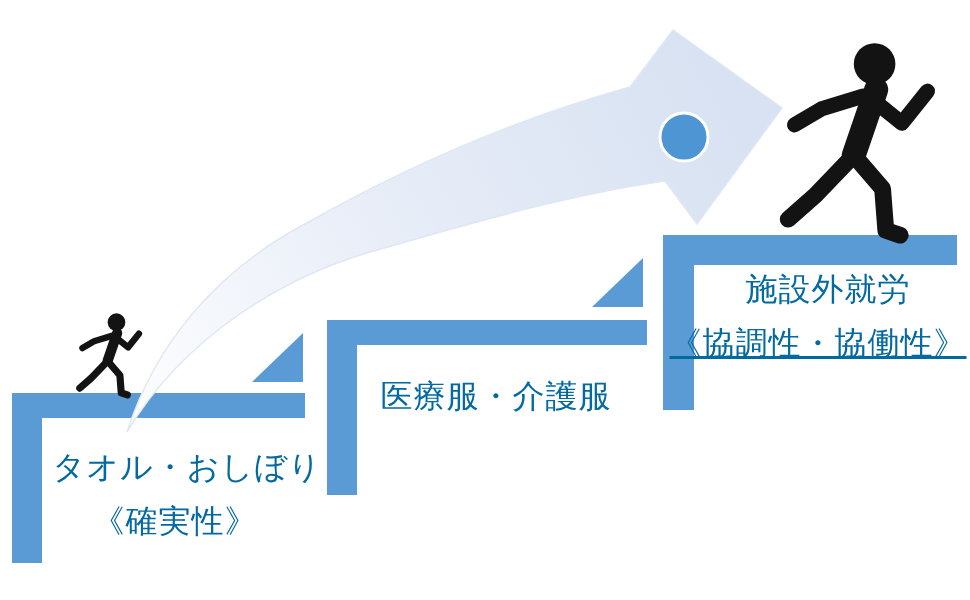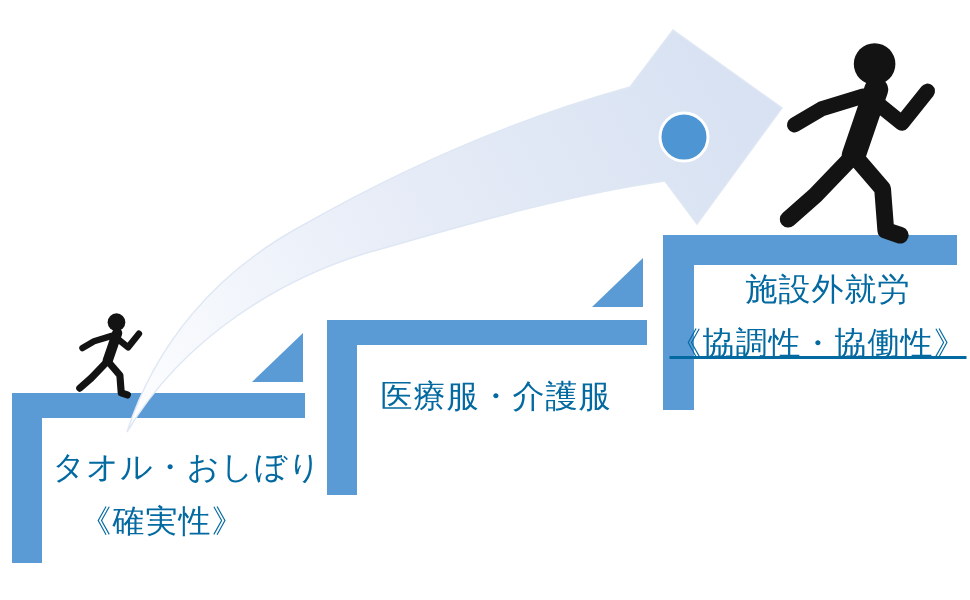--- a/index.html
+++ b/index.html
@@ -15,21 +15,21 @@
     position:absolute;
     transform:translate(-50%,-50%);
     white-space:nowrap;
     color:#0369a1;
     font-size:32px;
     letter-spacing:1px;
     line-height:1;
   }
   
   .t1a{left:179px;top:467px;margin-left:8px;}
-  .t1b{left:162px;top:521px;}
+  .t1b{left:175px;top:521px;}
   .t2a{left:496px;top:376px;margin-top:20px;}
   .t2b{left:489px;top:441px;}
   .t3a{left:828px;top:289px;}
   .t3b{left:818px;top:343px;text-decoration:underline;}
 </style>
 </head>
 <body>
 
 <div class="stage">
 

